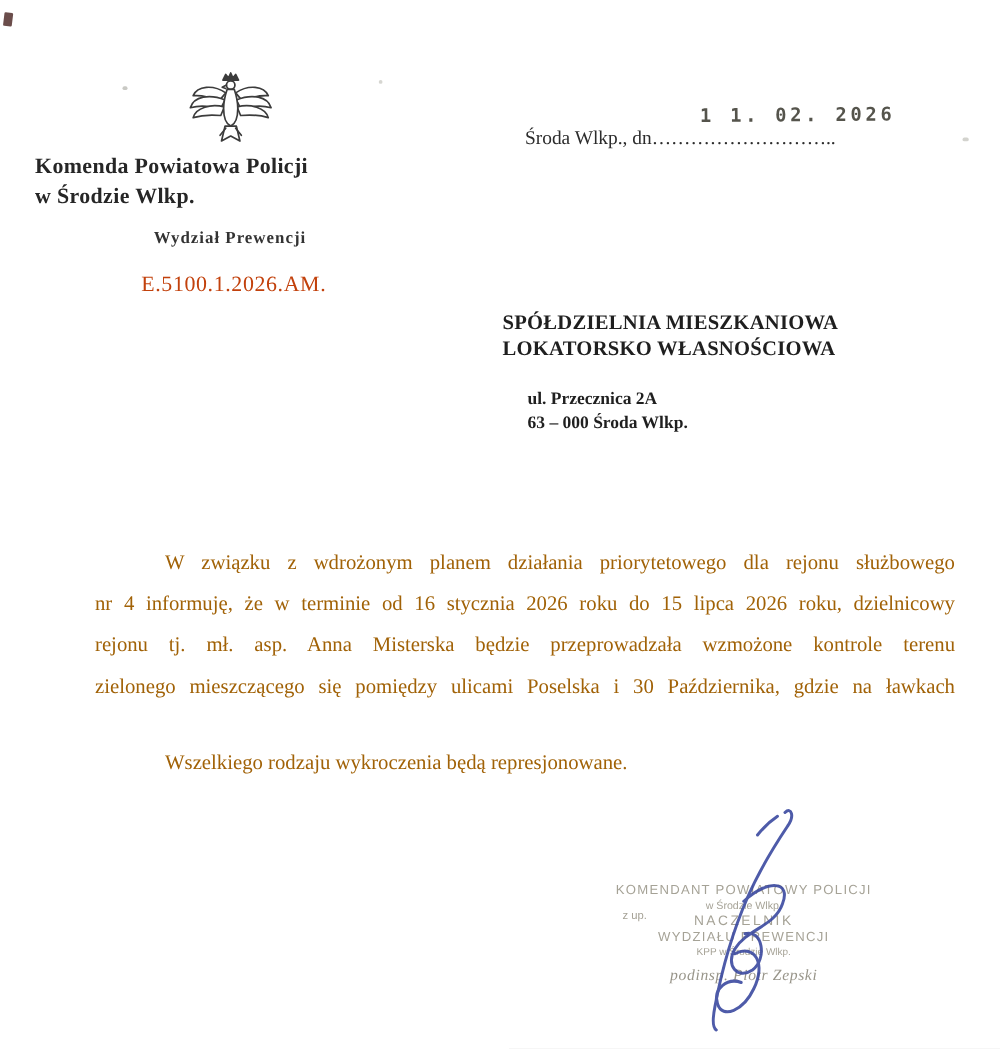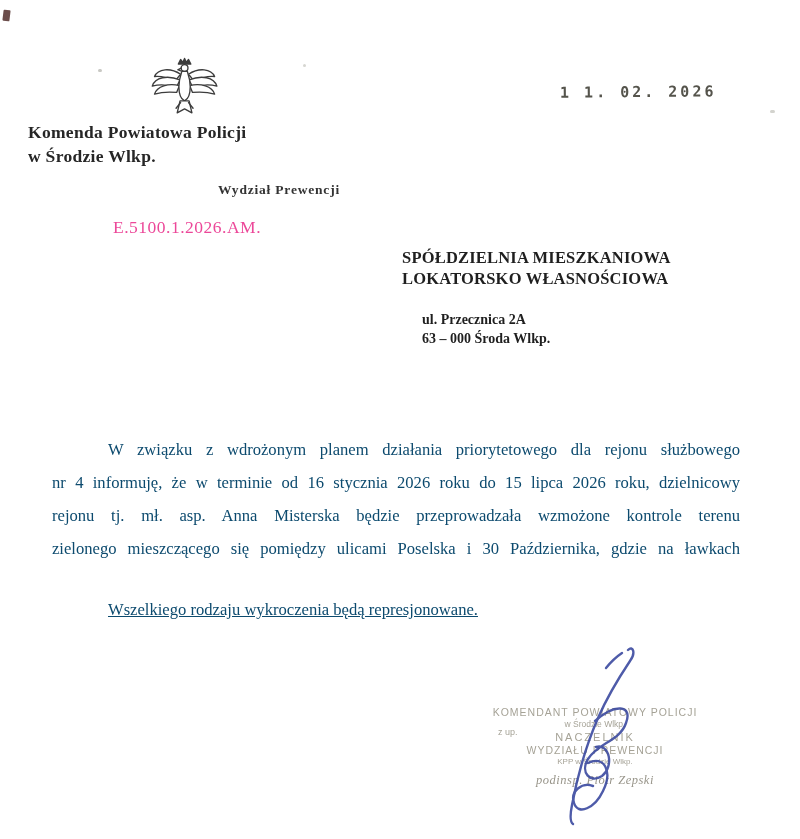--- a/index.html
+++ b/index.html
@@ -12,43 +12,43 @@
   .corner-mark{position:absolute;left:3px;top:10px;width:7px;height:11px;
     background:#46201e;opacity:.8;transform:rotate(7deg);border-radius:1px;}
   .speck1{position:absolute;left:98px;top:69px;width:4px;height:3px;background:#c9c9c4;border-radius:2px;}
   .speck2{position:absolute;left:770px;top:110px;width:5px;height:3px;background:#d3d3ce;border-radius:2px;}
   .speck3{position:absolute;left:303px;top:64px;width:3px;height:3px;background:#d6d6d1;border-radius:2px;}
 
   
   .emblem{position:absolute;left:150px;top:53px;width:68px;height:72px;}
   .org-name{position:absolute;left:28px;top:120px;width:312px;
     font-weight:bold;font-size:17.5px;line-height:24px;color:#262626;letter-spacing:.3px;}
-  .department{position:absolute;left:28px;top:182px;width:312px;text-align:right;
+  .department{position:absolute;left:28px;top:182px;width:312px;text-align:center;
     font-weight:bold;font-size:13.5px;color:#333;letter-spacing:.8px;}
-  .refnum{position:absolute;left:113px;top:217px;font-size:17.5px;color:#ec4899;letter-spacing:.5px;}
+  .refnum{position:absolute;left:113px;top:217px;font-size:17.5px;color:#c2410c;letter-spacing:.5px;}
 
   
   .date-stamp{position:absolute;left:560px;top:83px;
     font-family:"DejaVu Sans Mono", monospace;font-weight:bold;font-size:15px;
     letter-spacing:3px;color:#55544c;transform:rotate(-.5deg);}
   .place-line{position:absolute;left:420px;top:102px;font-size:15.5px;color:#2c2c2c;}
 
   
   .recipient-name{position:absolute;left:402px;top:247px;font-weight:bold;
     font-size:16.5px;line-height:21px;color:#1f1f1f;letter-spacing:.2px;}
   .recipient-addr{position:absolute;left:422px;top:310px;font-weight:bold;
     font-size:14px;line-height:19px;color:#1f1f1f;}
 
   
-  .bline{position:absolute;left:52px;width:688px;font-size:16.6px;color:#0c4a6e;
+  .bline{position:absolute;left:76px;width:688px;font-size:16.6px;color:#a16207;
     white-space:normal;}
   .just{text-align:justify;text-align-last:justify;}
   .indent{text-indent:56px;}
   .l1{top:440px;} .l2{top:473px;} .l3{top:506px;} .l4{top:539px;}
-  .l5{top:572px;text-align:left;} .l6{top:600px;text-align:left;text-decoration:underline;}
+  .l5{top:572px;text-align:left;} .l6{top:600px;text-align:left;}
 
   
   .stamp{position:absolute;left:488px;top:706px;width:214px;text-align:center;
     font-family:"Liberation Sans", sans-serif;color:#8f8b7c;opacity:.8;}
   .stamp .s1{font-size:10.5px;letter-spacing:1px;white-space:nowrap;}
   .stamp .s2{font-size:8.5px;margin-top:1px;}
   .stamp .s3{font-size:11px;letter-spacing:2px;margin-top:2px;}
   .stamp .s4{font-size:10.5px;letter-spacing:1px;margin-top:1px;}
   .stamp .s5{font-size:8px;margin-top:1px;}
   .stamp .s6{font-family:"Liberation Serif", serif;font-style:italic;
@@ -95,20 +95,21 @@
   </div>
 
   <div class="org-name">
     <div>Komenda Powiatowa Policji</div>
     <div>w Środzie Wlkp.</div>
   </div>
   <div class="department">Wydział Prewencji</div>
   <div class="refnum">E.5100.1.2026.AM.</div>
 
   <div class="date-stamp">1 1. 02. 2026</div>
+  <div class="place-line">Środa Wlkp., dn………………………..</div>
 
   <div class="recipient-name">
     <div>SPÓŁDZIELNIA MIESZKANIOWA</div>
     <div>LOKATORSKO WŁASNOŚCIOWA</div>
   </div>
   <div class="recipient-addr">
     <div>ul. Przecznica 2A</div>
     <div>63 – 000 Środa Wlkp.</div>
   </div>
 

